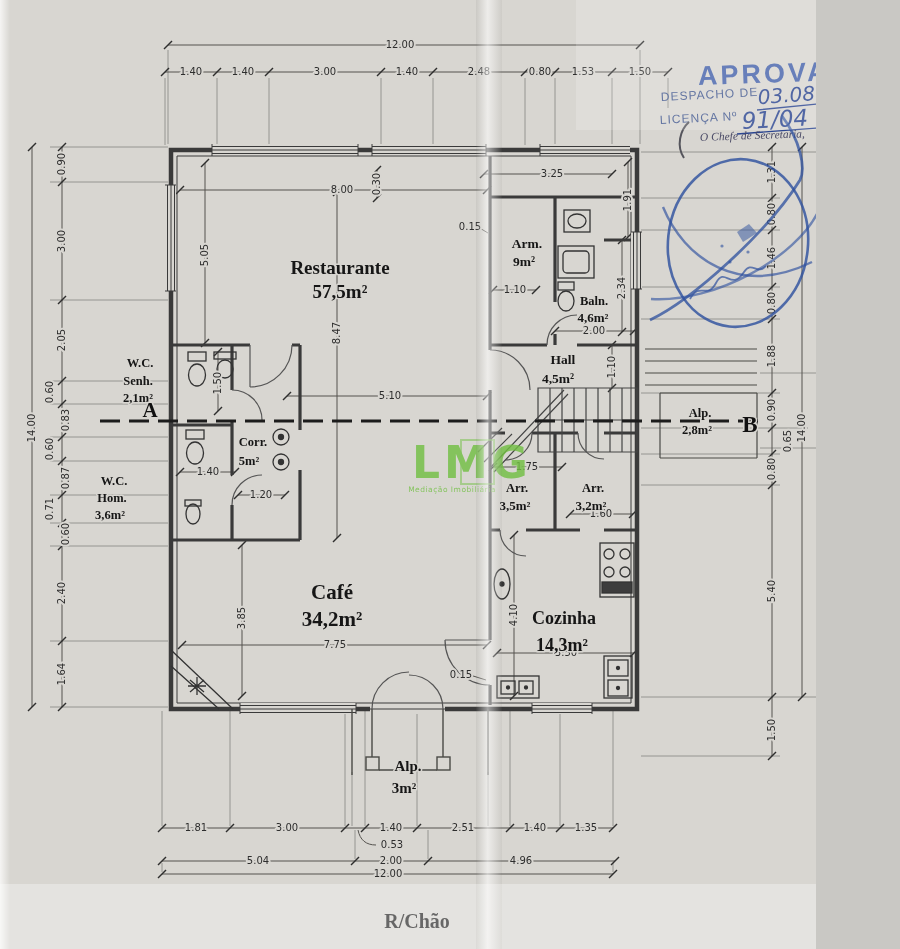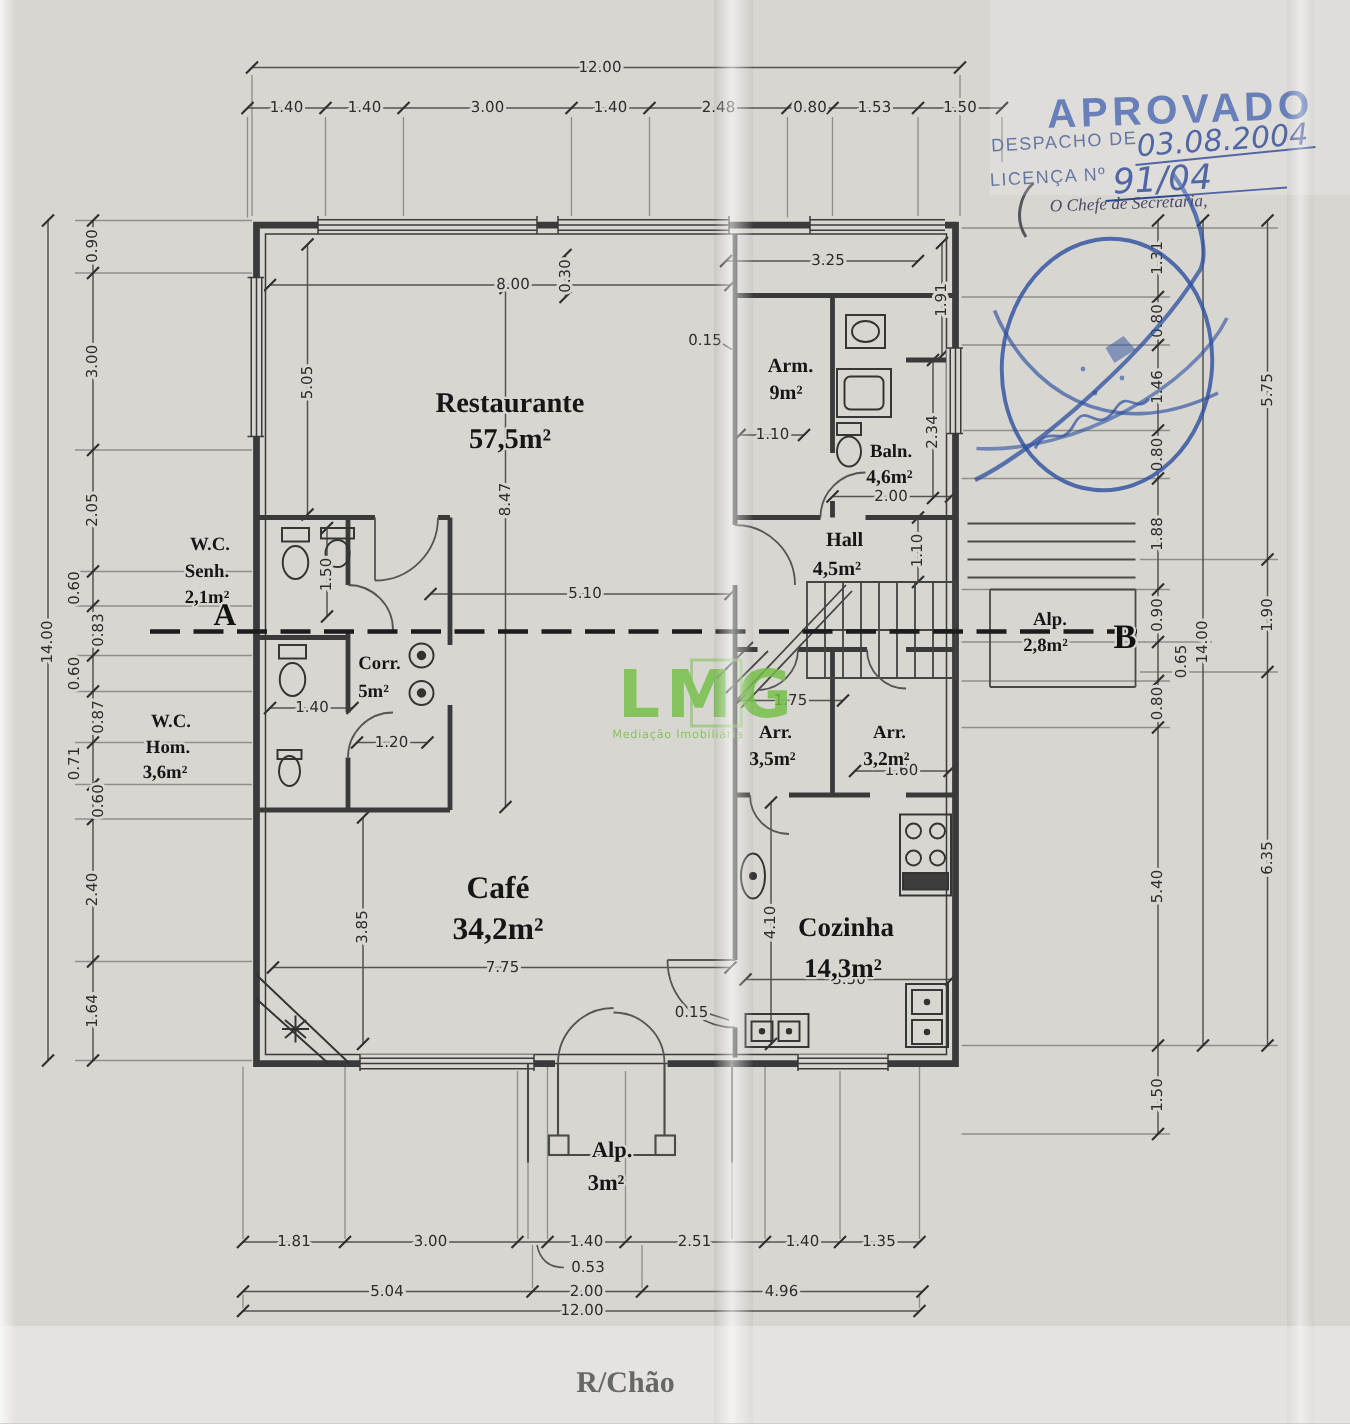--- a/index.html
+++ b/index.html
@@ -1,16 +1,16 @@
 <!DOCTYPE html>
 <html><head>
 <meta charset="utf-8">
 <style>
   html,body{margin:0;padding:0;background:#c9c8c4;}
-  .paper{position:relative;width:900px;height:949px;background:#d8d6d1;overflow:hidden;
+  .paper{position:relative;width:816px;height:949px;background:#d8d6d1;overflow:hidden;
          font-family:"DejaVu Sans",sans-serif;}
   .paper svg{position:absolute;left:0;top:0;}
   .crease{position:absolute;top:0;height:100%;pointer-events:none;}
   #crease-main{left:476px;width:26px;background:linear-gradient(90deg,rgba(90,90,85,.10),rgba(255,255,255,.55) 45%,rgba(90,90,85,.08));}
   #crease-right{left:858px;width:18px;background:linear-gradient(90deg,rgba(90,90,85,.08),rgba(255,255,255,.40) 50%,rgba(90,90,85,.06));}
   #edge-left{left:0;width:10px;background:linear-gradient(90deg,rgba(255,255,255,.75),rgba(255,255,255,0));}
   #band-bottom{position:absolute;left:0;top:884px;width:100%;height:65px;background:rgba(255,255,255,.32);pointer-events:none;}
   #shade-tr{position:absolute;right:0;top:0;width:240px;height:130px;background:rgba(255,255,255,.18);pointer-events:none;}
 
   text{user-select:none;}

